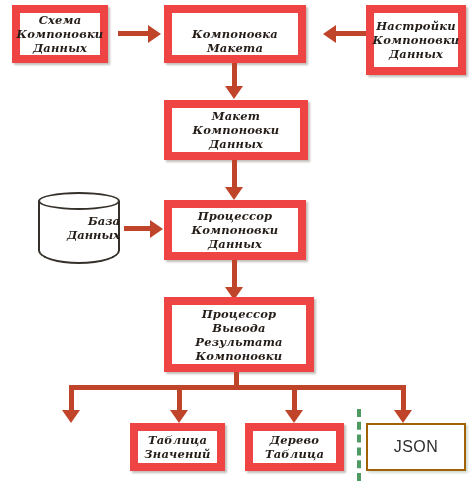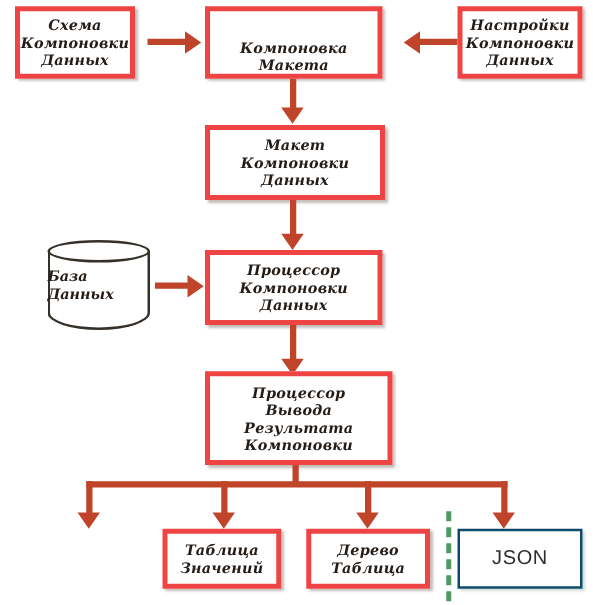--- a/index.html
+++ b/index.html
@@ -23,25 +23,25 @@
   .node {
     position: absolute;
     box-sizing: border-box;
     background: #ffffff;
     display: flex;
     align-items: center;
     justify-content: center;
     text-align: center;
   }
   .node.boxed {
-    border: 4px solid #ef4444;
+    border: 8px solid #ef4444;
     box-shadow: 2px 2px 2px rgba(120,110,100,0.45);
   }
   .node.green {
-    border: 2px solid #0c4a6e;
+    border: 2px solid #a16207;
     box-shadow: 2px 2px 2px rgba(140,170,145,0.40);
   }
   .node-label {
     font-family: "DejaVu Serif", serif;
     font-style: italic;
     font-weight: 700;
     font-size: 11.5px;
     line-height: 14px;
     color: #241c17;
     white-space: pre-line;
@@ -81,21 +81,21 @@
     border: 2px solid #35302a;
     border-radius: 50%;
     background: #ffffff;
     box-sizing: border-box;
   }
   .db .db-label {
     position: absolute;
     left: 0;
     right: 0;
     top: 22px;
-    text-align: left;
+    text-align: right;
     font-family: "DejaVu Serif", serif;
     font-style: italic;
     font-weight: 700;
     font-size: 11.5px;
     line-height: 14px;
     color: #241c17;
     white-space: pre-line;
     z-index: 2;
   }
   .bar-h {
@@ -149,21 +149,21 @@
   <div class="arrowhead arrow-right" style="left:148px; top:25px;"></div>
 
   <div class="node boxed" style="left:164px; top:5px; width:142px; height:58px;align-items:flex-end;">
     <span class="node-label">Компоновка
 Макета</span>
   </div>
 
   <div class="bar-h" style="left:336px; top:31px; width:32px;"></div>
   <div class="arrowhead arrow-left" style="left:323px; top:25px;"></div>
 
-  <div class="node boxed" style="left:366px; top:5px; width:100px; height:58px;">
+  <div class="node boxed" style="left:366px; top:5px; width:100px; height:70px;">
     <span class="node-label">Настройки
 Компоновки
 Данных</span>
   </div>
 
   <div class="bar-v" style="left:232px; top:63px; width:5px; height:26px;"></div>
   <div class="arrowhead arrow-down" style="left:225px; top:86px;"></div>
 
   <div class="node boxed" style="left:164px; top:100px; width:144px; height:60px;">
     <span class="node-label">Макет

